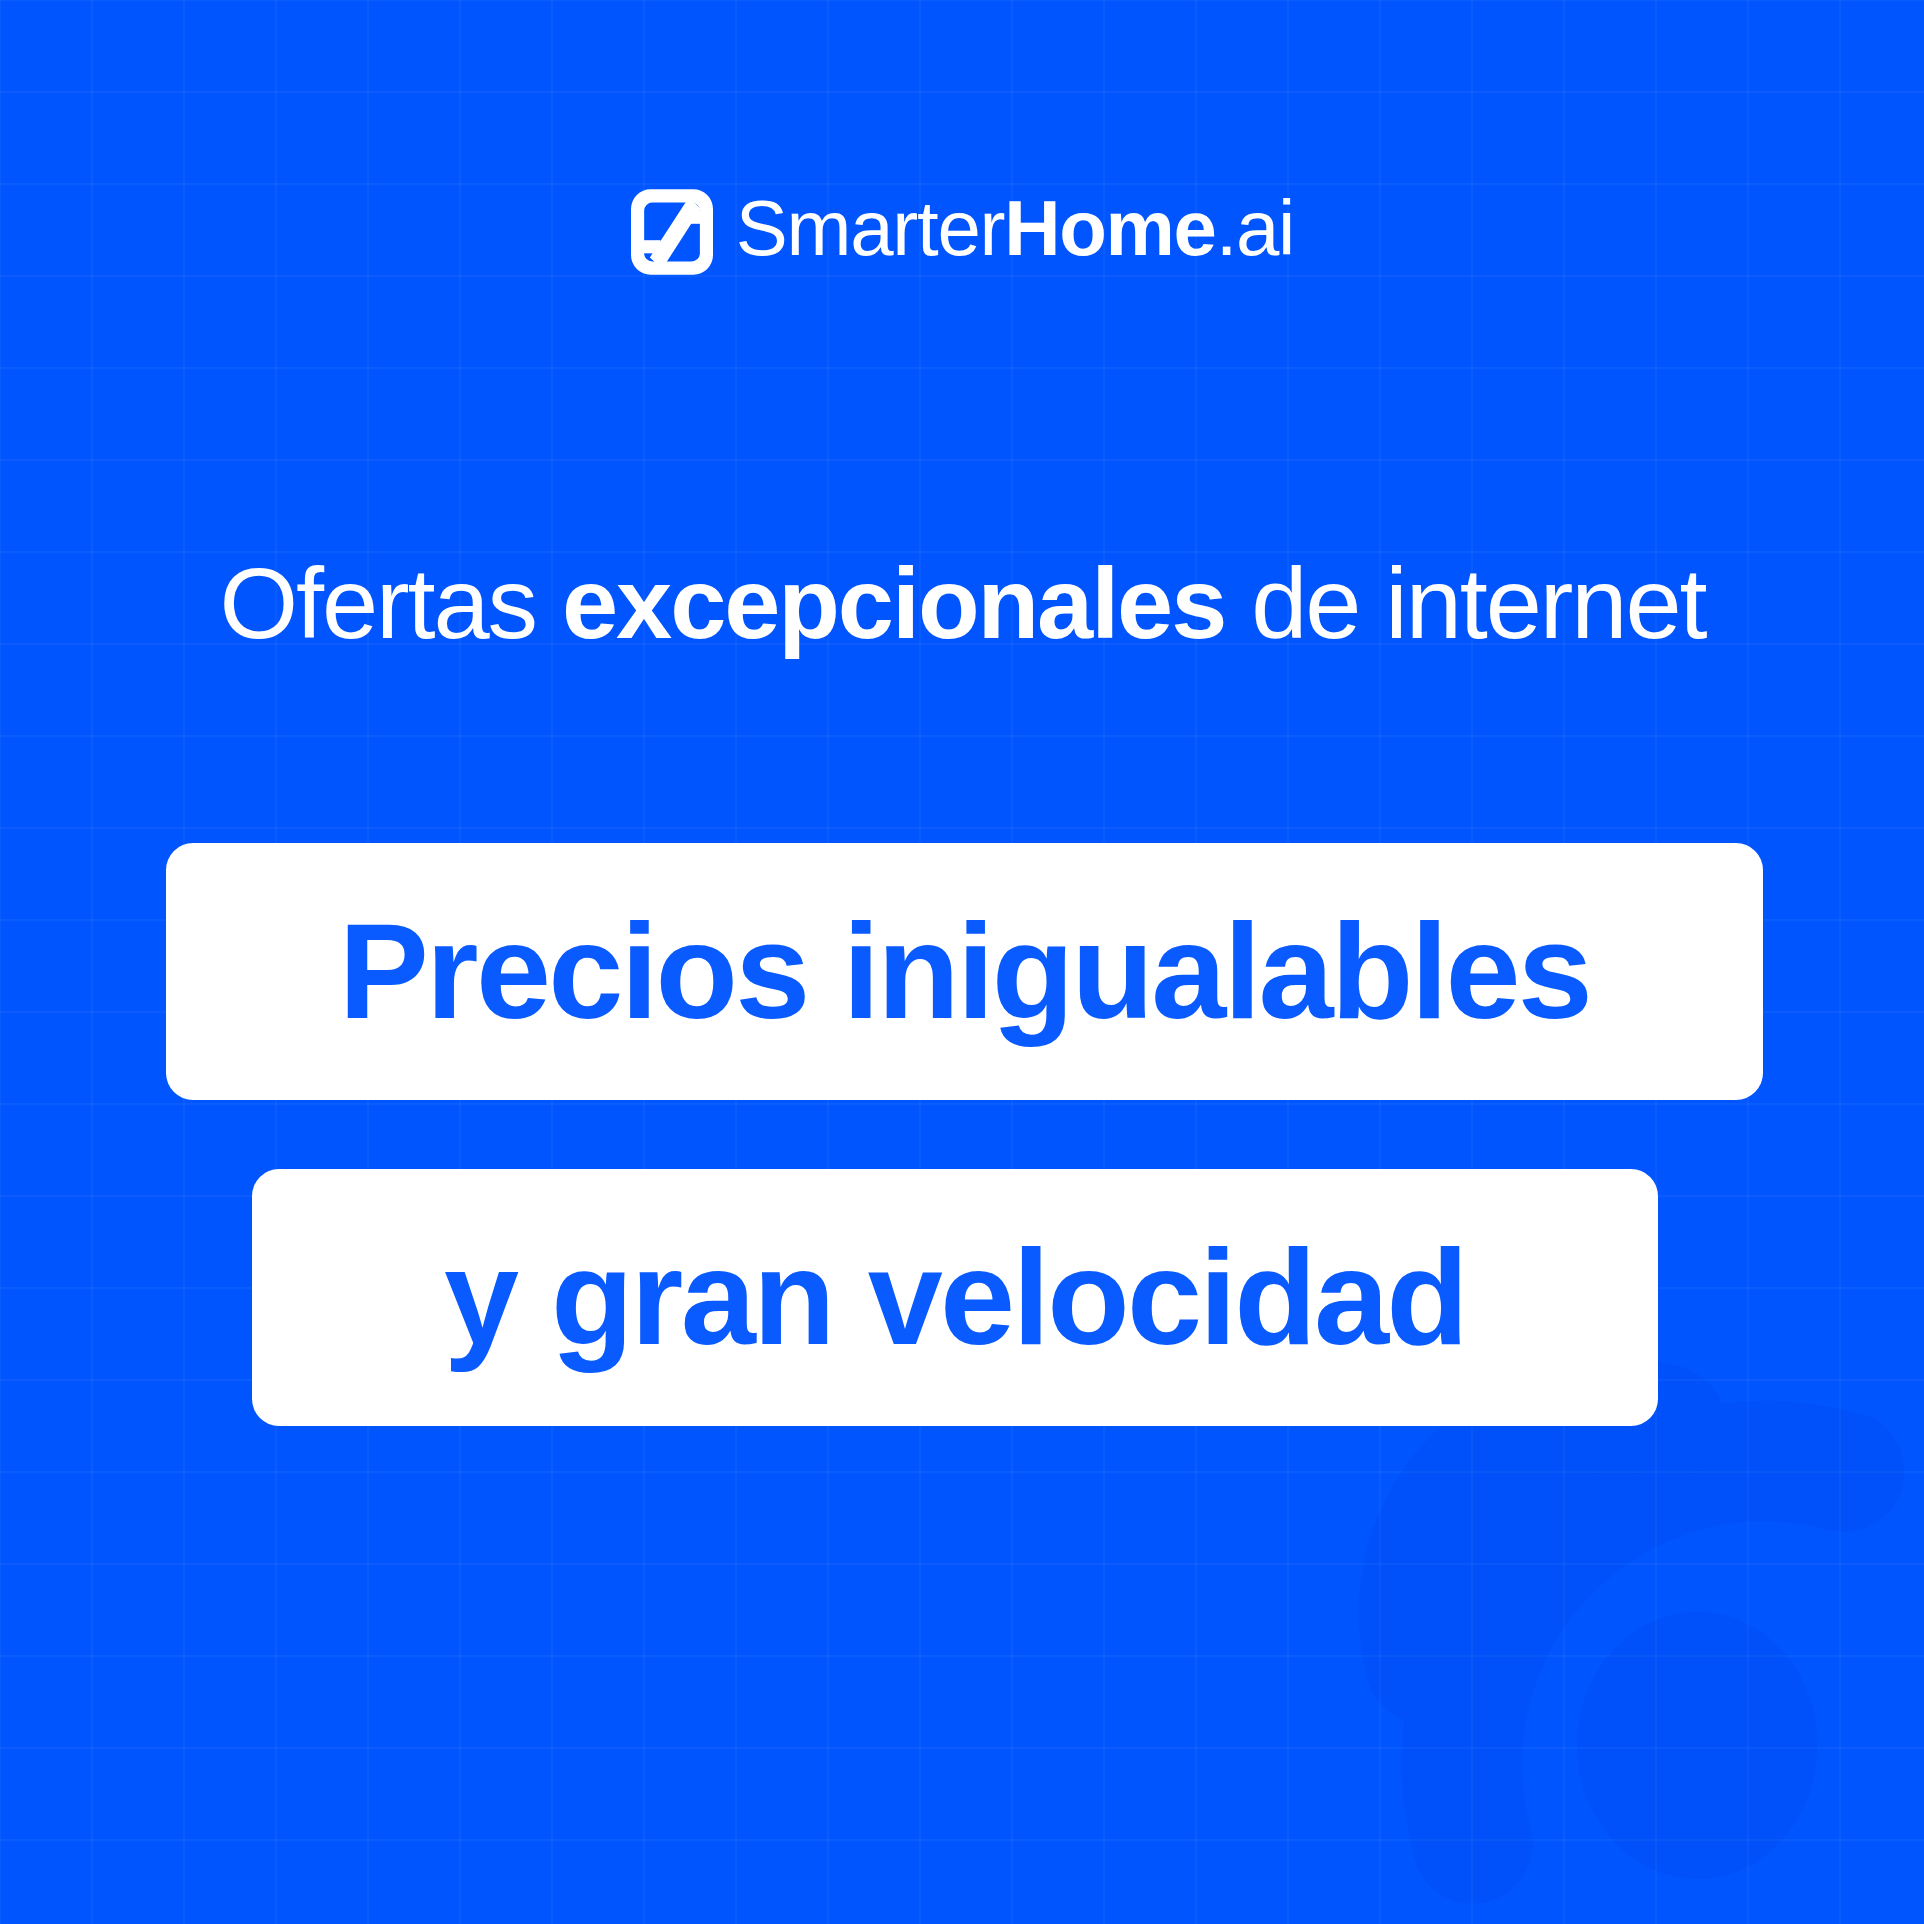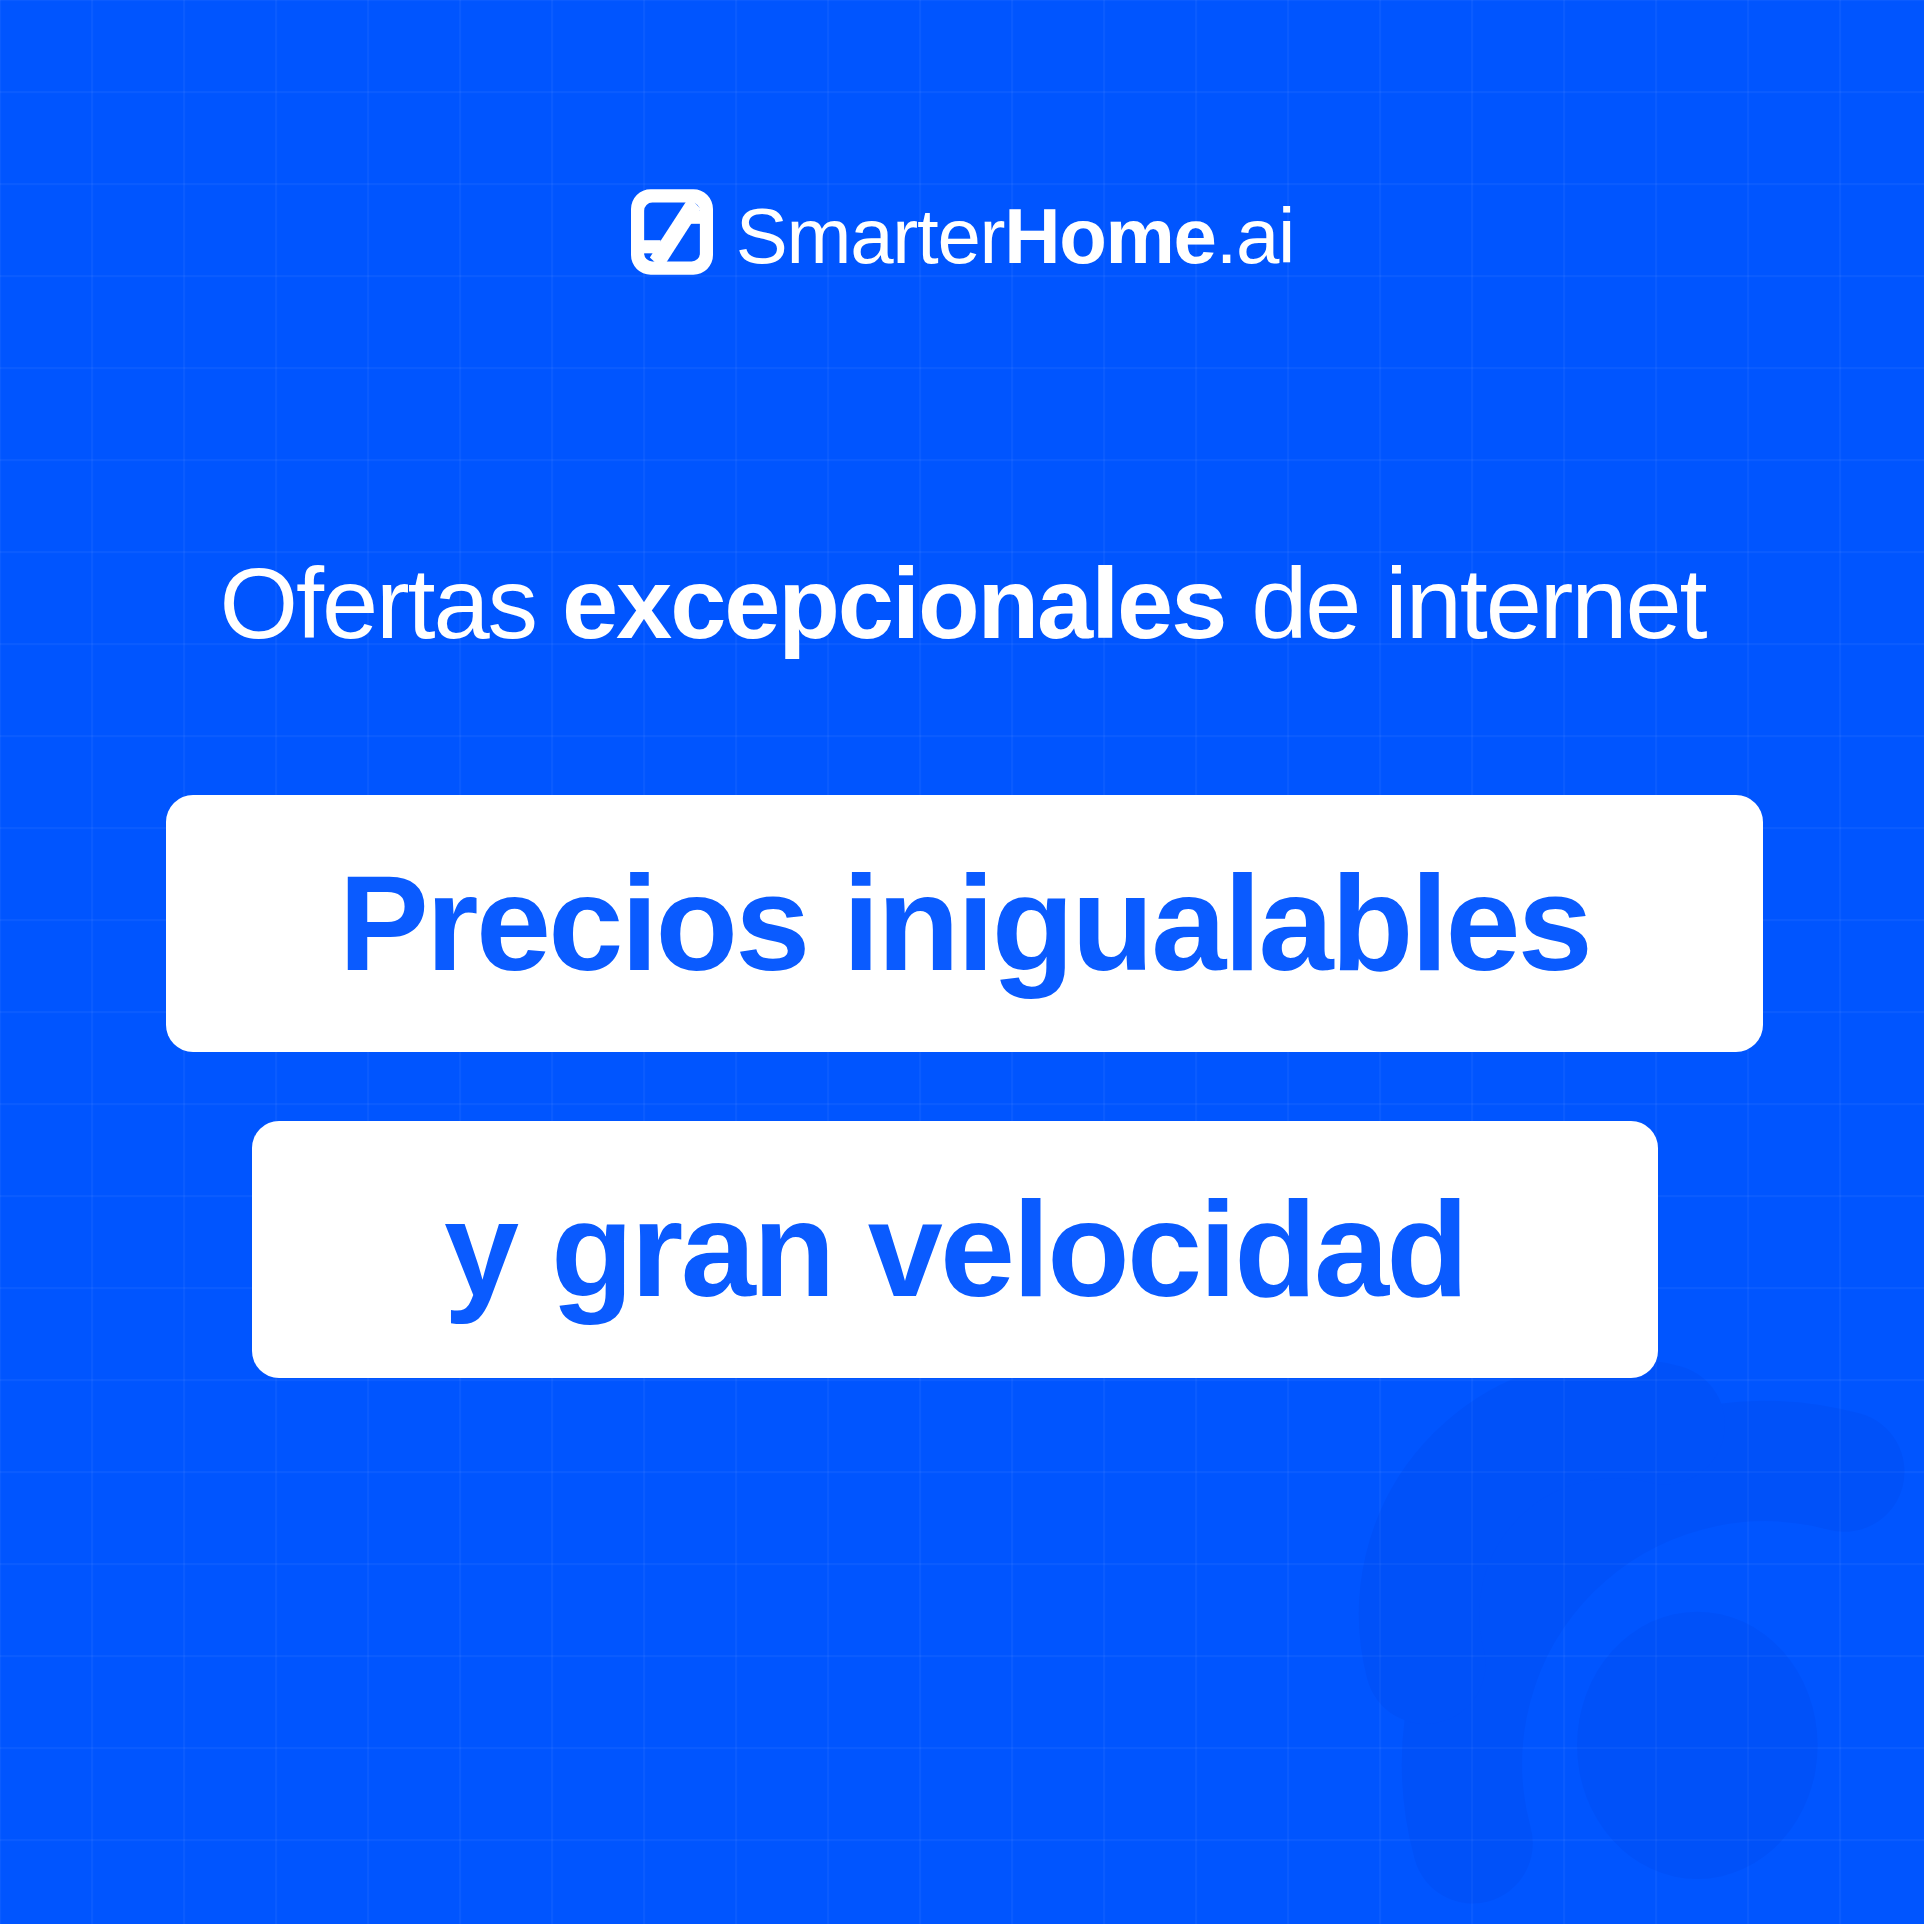--- a/index.html
+++ b/index.html
@@ -38,21 +38,21 @@
   }
   #wifi-deco svg { display: block; width: 100%; height: 100%; }
 
   
   #logo-row {
     position: absolute;
     top: 189px;
     left: 0;
     width: 100%;
     display: flex;
-    align-items: flex-end;
+    align-items: flex-start;
     justify-content: center;
     gap: 23px;
   }
   #logo-mark { width: 82px; height: 86px; flex: none; }
   #logo-mark svg { display: block; width: 100%; height: 100%; }
   #logo-word {
     color: #ffffff;
     font-size: 78px;
     letter-spacing: -1.3px;
     line-height: 1;
@@ -83,20 +83,21 @@
     background: #ffffff;
     border-radius: 27px;
     display: flex;
     align-items: center;
     justify-content: center;
     color: #0a5bff;
     font-weight: 700;
     letter-spacing: -2.7px;
     white-space: nowrap;
     line-height: 1;
+    margin-top: 48px;
   }
   #box-precios {
     left: 166px;
     top: 795px;
     width: 1597px;
     height: 257px;
     font-size: 135px;
   }
   #box-velocidad {
     left: 252px;

